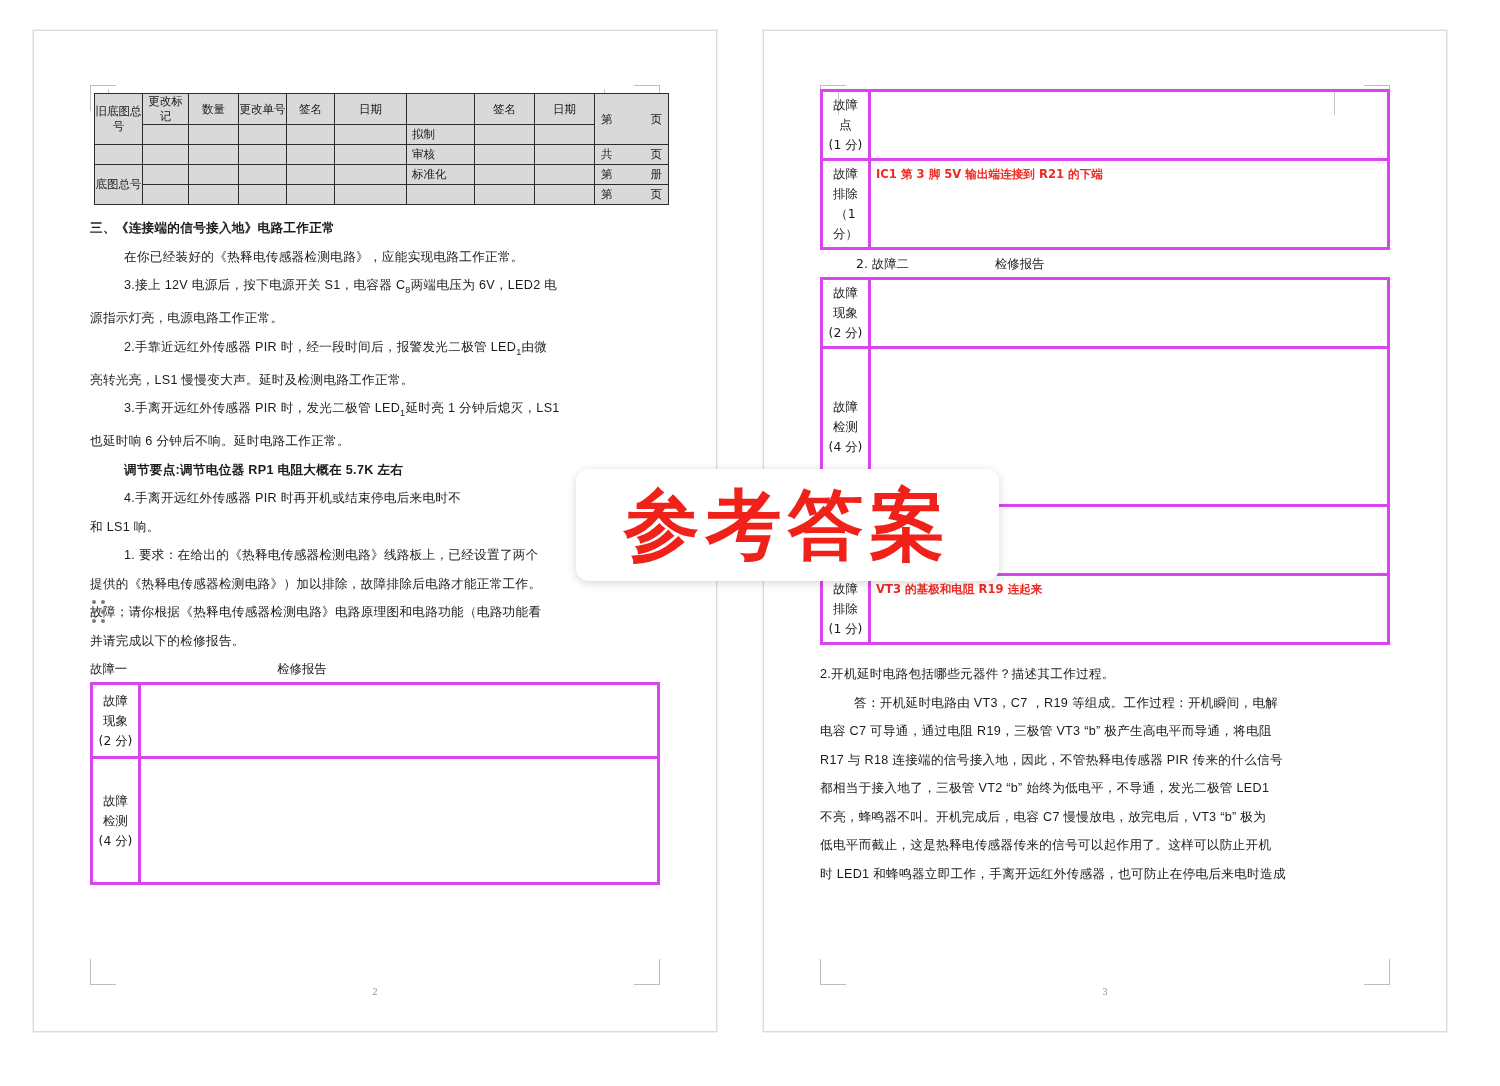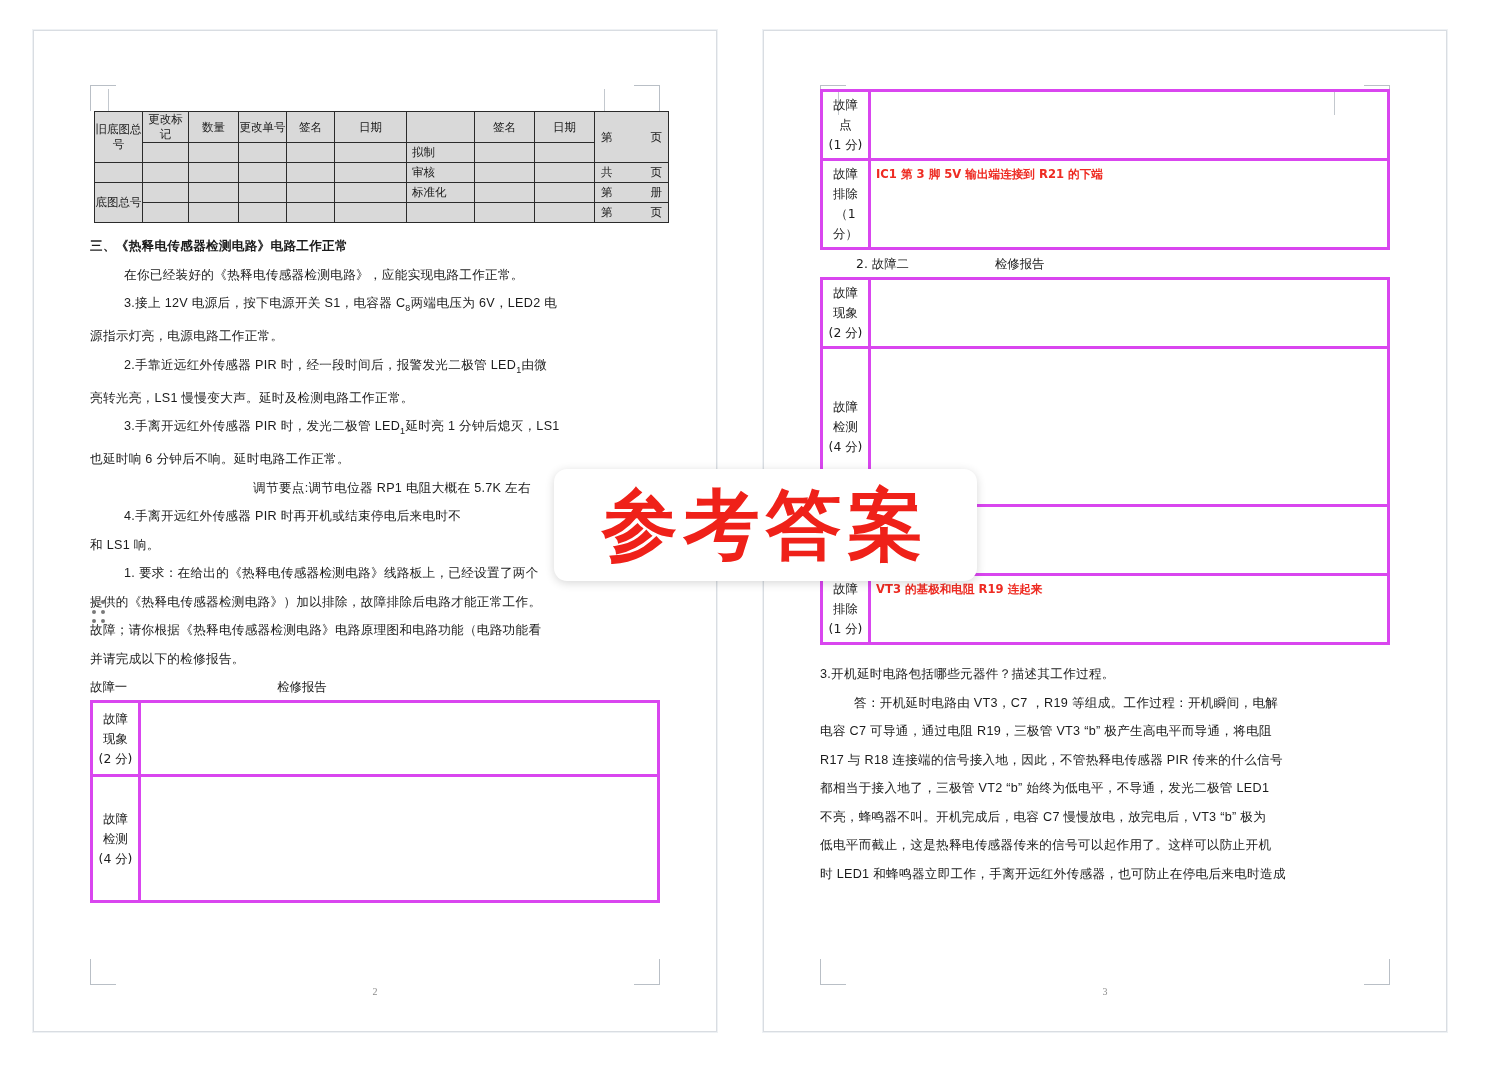--- a/index.html
+++ b/index.html
@@ -44,36 +44,35 @@
 
   
   .vtick {
     position: absolute;
     width: 1px; background: #c3c8ce;
   }
 
   .pagebody {
     position: absolute;
     left: 56px; right: 56px;
-    top: 80px;
+    top: 62px;
   }
   p.para {
     margin: 0 0 1px 0;
     font-size: 12.6px;
     line-height: 27.5px;
     letter-spacing: 0.3px;
     color: #1b1b1b;
     white-space: nowrap;
   }
   p.indent2 { text-indent: 34px; }
   .bold { font-weight: bold; }
   .red {
     color: #e8241d;
-    font-weight: normal;
-    text-align: center;
+    font-weight: bold;
   }
   .sub { font-size: 9px; vertical-align: sub; }
 
   
   table.tblock {
     border-collapse: collapse;
     table-layout: fixed;
     width: 574px;
     margin-left: 4px;
     background: #d9d9d9;
@@ -163,21 +162,21 @@
   #drag-handle i {
     display: block;
     width: 4px; height: 4px;
     border-radius: 50%;
     background: #7a7a7a;
   }
 
   
   #watermark {
     position: absolute;
-    left: 554px; top: 469px;
+    left: 576px; top: 469px;
     width: 423px; height: 112px;
     background: #ffffff;
     border-radius: 13px;
     box-shadow: 0 2px 10px rgba(0,0,0,0.16);
     display: flex;
     align-items: center;
     justify-content: center;
     z-index: 50;
   }
   #watermark .wm-text {
@@ -284,21 +283,21 @@
           <td></td>
           <td class="pg">
             <span>第</span><span class="r">页</span>
           </td>
         </tr>
       </tbody>
         </table>
 
       <div style="height:10px"></div>
 
-      <p class="para bold">三、《热释电传感器检测电路》电路工作正常</p>
+      <p class="para bold">三、《连接端的信号接入地》电路工作正常</p>
 
       <p class="para indent2">在你已经装好的《热释电传感器检测电路》，应能实现电路工作正常。</p>
 
       <p class="para indent2"><span>3.接上 12V 电源后，按下电源开关 S1，电容器 C</span><span class="sub">8</span><span>两端电压为 6V，LED2 电</span></p>
       <p class="para">源指示灯亮，电源电路工作正常。</p>
 
       <p class="para indent2"><span>2.手靠近远红外传感器 PIR 时，经一段时间后，报警发光二极管 LED</span><span class="sub">1</span><span>由微</span></p>
       <p class="para">亮转光亮，LS1 慢慢变大声。延时及检测电路工作正常。</p>
 
       <p class="para indent2"><span>3.手离开远红外传感器 PIR 时，发光二极管 LED</span><span class="sub">1</span><span>延时亮 1 分钟后熄灭，LS1</span></p>
@@ -416,21 +415,21 @@
           </td>
           <td class="val" style="height:62px">
             <span class="answer">VT3 的基极和电阻 R19 连起来</span>
           </td>
         </tr>
       </tbody>
         </table>
 
       <div style="height:16px"></div>
 
-      <p class="para">3.开机延时电路包括哪些元器件？描述其工作过程。</p>
+      <p class="para">2.开机延时电路包括哪些元器件？描述其工作过程。</p>
       <p class="para indent2">答：开机延时电路由 VT3，C7 ，R19 等组成。工作过程：开机瞬间，电解</p>
       <p class="para">电容 C7 可导通，通过电阻 R19，三极管 VT3 “b” 极产生高电平而导通，将电阻</p>
       <p class="para">R17 与 R18 连接端的信号接入地，因此，不管热释电传感器 PIR 传来的什么信号</p>
       <p class="para">都相当于接入地了，三极管 VT2 “b” 始终为低电平，不导通，发光二极管 LED1</p>
       <p class="para">不亮，蜂鸣器不叫。开机完成后，电容 C7 慢慢放电，放完电后，VT3 “b” 极为</p>
       <p class="para">低电平而截止，这是热释电传感器传来的信号可以起作用了。这样可以防止开机</p>
       <p class="para">时 LED1 和蜂鸣器立即工作，手离开远红外传感器，也可防止在停电后来电时造成</p>
 
     </div>
 

